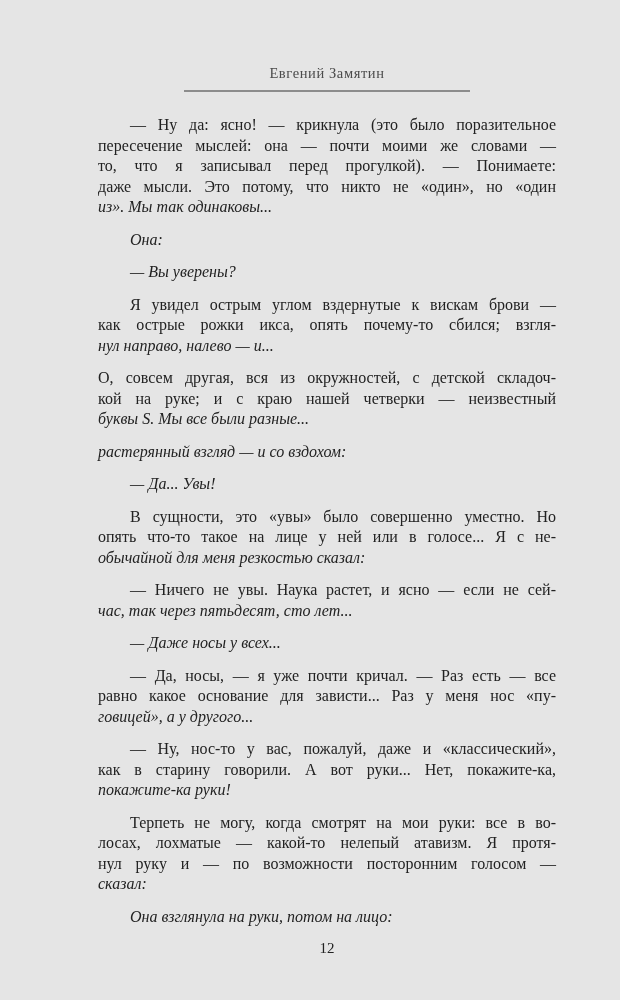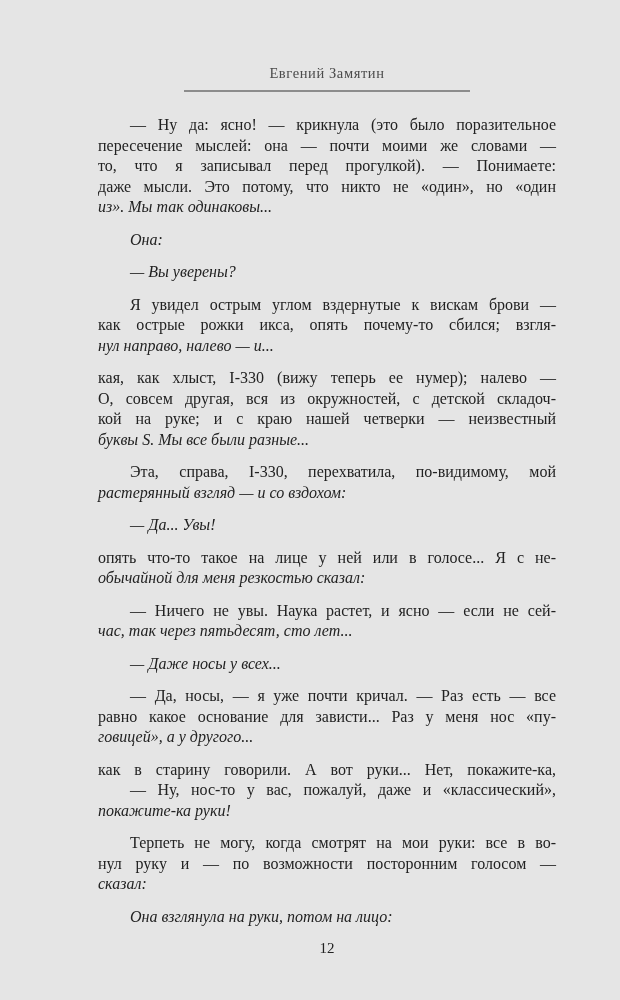--- a/index.html
+++ b/index.html
@@ -75,55 +75,55 @@
         </div>
         <div class="para">
           <div class="line first-line last-line">— Вы уверены?</div>
         </div>
         <div class="para">
           <div class="line first-line">Я увидел острым углом вздернутые к вискам брови —</div>
           <div class="line">как острые рожки икса, опять почему-то сбился; взгля-</div>
           <div class="line last-line">нул направо, налево — и...</div>
         </div>
         <div class="para">
-          <div class="line">кая, как хлыст, I-330 (вижу теперь ее нумер); налево —</div>
           <div class="line">О, совсем другая, вся из окружностей, с детской складоч-</div>
           <div class="line">кой на руке; и с краю нашей четверки — неизвестный</div>
           <div class="line last-line">буквы S. Мы все были разные...</div>
         </div>
         <div class="para">
-          <div class="line first-line">Эта, справа, I-330, перехватила, по-видимому, мой</div>
           <div class="line last-line">растерянный взгляд — и со вздохом:</div>
         </div>
         <div class="para">
           <div class="line first-line last-line">— Да... Увы!</div>
         </div>
         <div class="para">
+          <div class="line first-line">В сущности, это «увы» было совершенно уместно. Но</div>
           <div class="line">опять что-то такое на лице у ней или в голосе... Я с не-</div>
           <div class="line last-line">обычайной для меня резкостью сказал:</div>
         </div>
         <div class="para">
           <div class="line first-line">— Ничего не увы. Наука растет, и ясно — если не сей-</div>
           <div class="line last-line">час, так через пятьдесят, сто лет...</div>
         </div>
         <div class="para">
           <div class="line first-line last-line">— Даже носы у всех...</div>
         </div>
         <div class="para">
           <div class="line first-line">— Да, носы, — я уже почти кричал. — Раз есть — все</div>
           <div class="line">равно какое основание для зависти... Раз у меня нос «пу-</div>
           <div class="line last-line">говицей», а у другого...</div>
         </div>
         <div class="para">
+          <div class="line first-line">— Ну, нос-то у вас, пожалуй, даже и «классический»,</div>
           <div class="line">как в старину говорили. А вот руки... Нет, покажите-ка,</div>
-          <div class="line first-line">— Ну, нос-то у вас, пожалуй, даже и «классический»,</div>
           <div class="line last-line">покажите-ка руки!</div>
         </div>
         <div class="para">
           <div class="line first-line">Терпеть не могу, когда смотрят на мои руки: все в во-</div>
+          <div class="line">лосах, лохматые — какой-то нелепый атавизм. Я протя-</div>
           <div class="line">нул руку и — по возможности посторонним голосом —</div>
           <div class="line last-line">сказал:</div>
         </div>
         <div class="para">
           <div class="line first-line last-line">Она взглянула на руки, потом на лицо:</div>
         </div>
       </div>
 
     <div class="page-num">12</div>
   </div>

